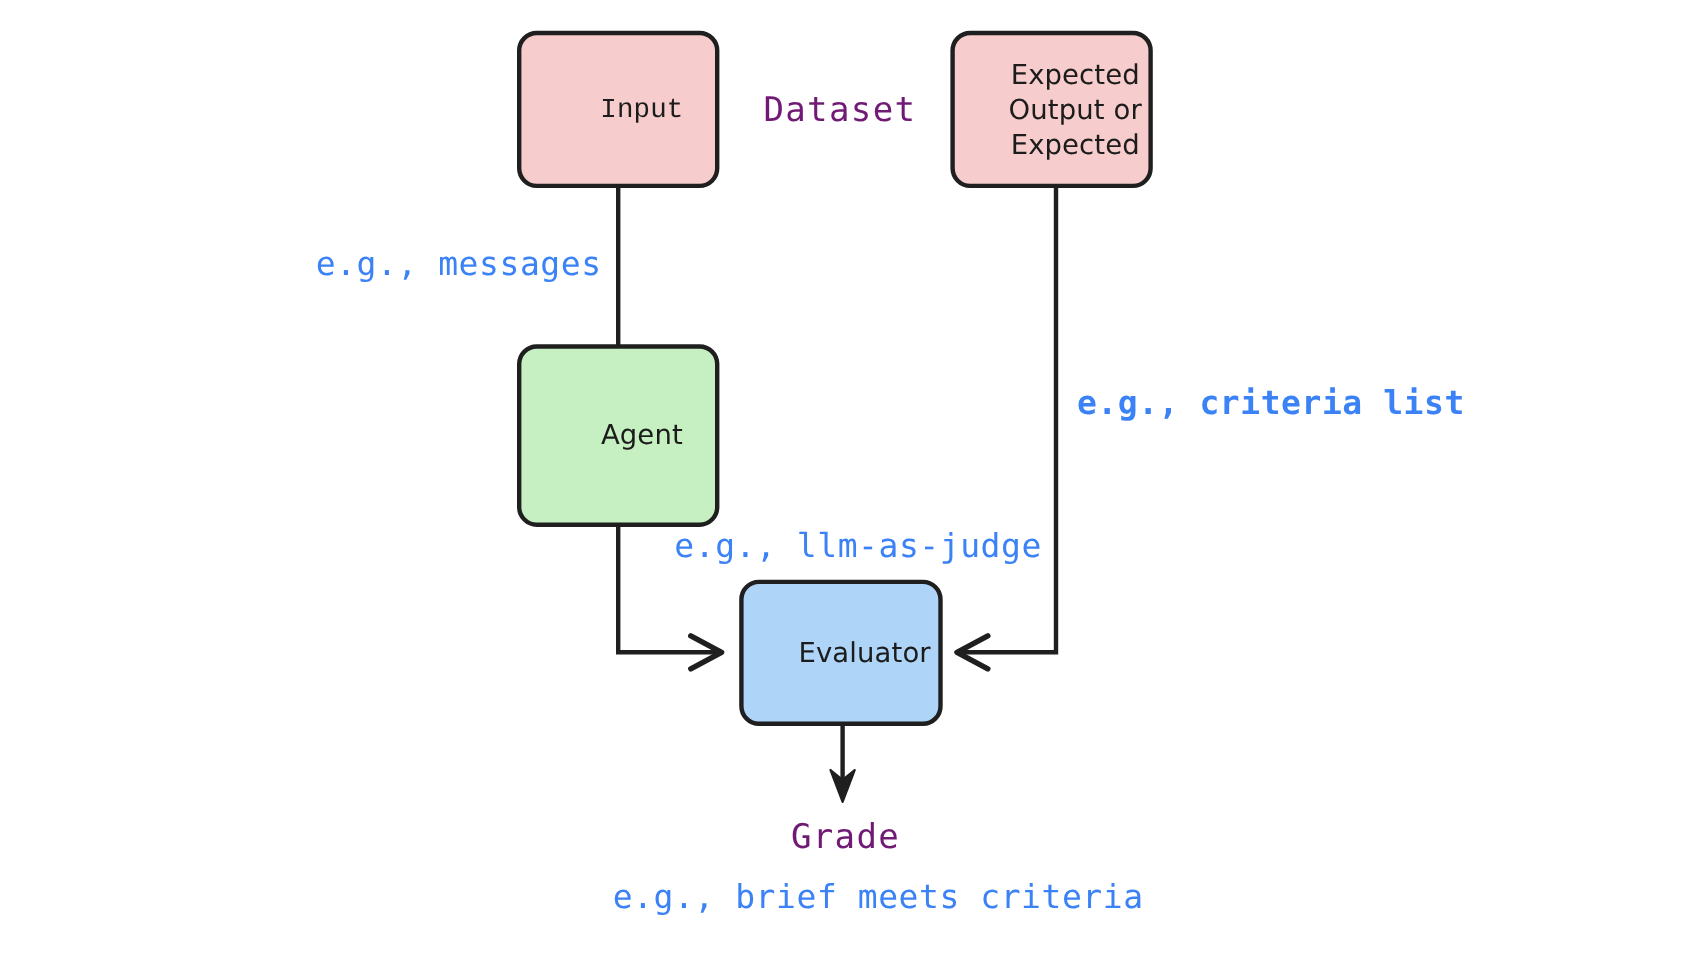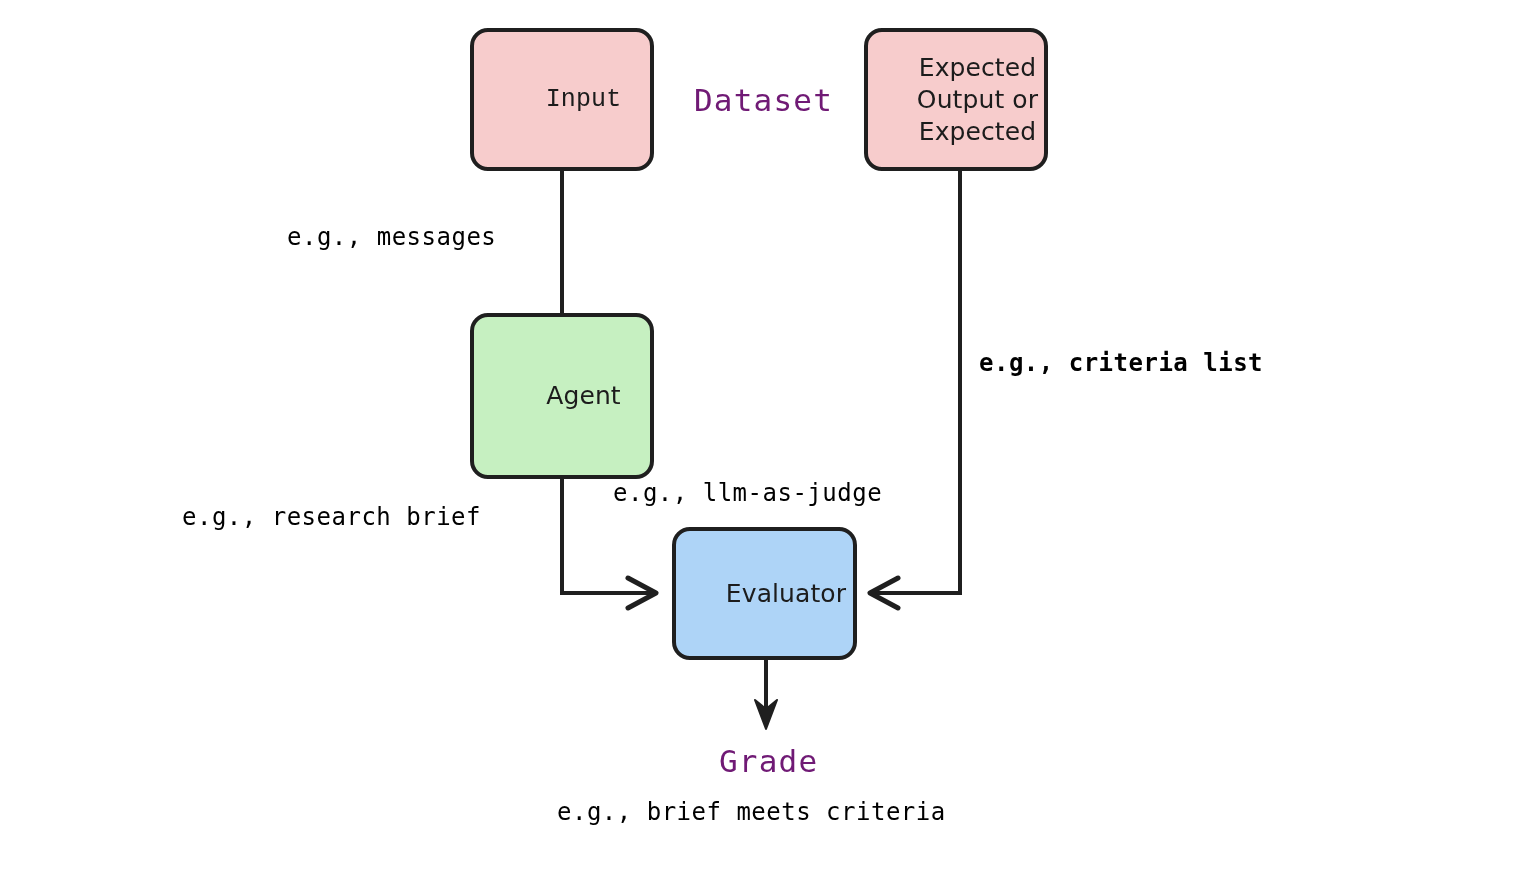--- a/index.html
+++ b/index.html
@@ -43,24 +43,24 @@
     padding-left: 43px;
   }
   .node-label { display: block; }
   .node-input     { left: 470px; top: 28px;  width: 184px; height: 143px; background: #f7cccc; font-family: Liberation Mono, monospace; }
   .node-expected  { left: 864px; top: 28px;  width: 184px; height: 143px; background: #f7cccc; }
   .node-agent     { left: 470px; top: 313px; width: 184px; height: 166px; background: #c6f0c1; }
   .node-evaluator { left: 672px; top: 527px; width: 185px; height: 133px; background: #aed4f7; }
 
   .edge-label {
     position: absolute;
-    color: #000000;
+    color: #3b82f6;
     white-space: pre;
     font-family: "DejaVu Sans Mono", monospace;
-    font-size: 24px;
+    font-size: 30px;
     letter-spacing: 0.5px;
   }
   .plain-label {
     position: absolute;
     color: #701a75;
     white-space: pre;
     font-family: "DejaVu Sans Mono", monospace;
     font-size: 31px;
     letter-spacing: 1.2px;
   }
@@ -106,19 +106,18 @@
   <div class="node node-agent">
     <span class="node-label">Agent</span>
   </div>
 
   <div class="node node-evaluator">
     <span class="node-label">Evaluator</span>
   </div>
 
   <div class="plain-label lbl-dataset">Dataset</div>
   <div class="edge-label lbl-messages">e.g., messages</div>
-  <div class="edge-label lbl-research-brief">e.g., research brief</div>
   <div class="edge-label lbl-criteria-list">e.g., criteria list</div>
   <div class="edge-label lbl-llm-judge">e.g., llm-as-judge</div>
   <div class="plain-label lbl-grade">Grade</div>
   <div class="edge-label lbl-brief-meets">e.g., brief meets criteria</div>
 
 </div>
 
 </body></html>

